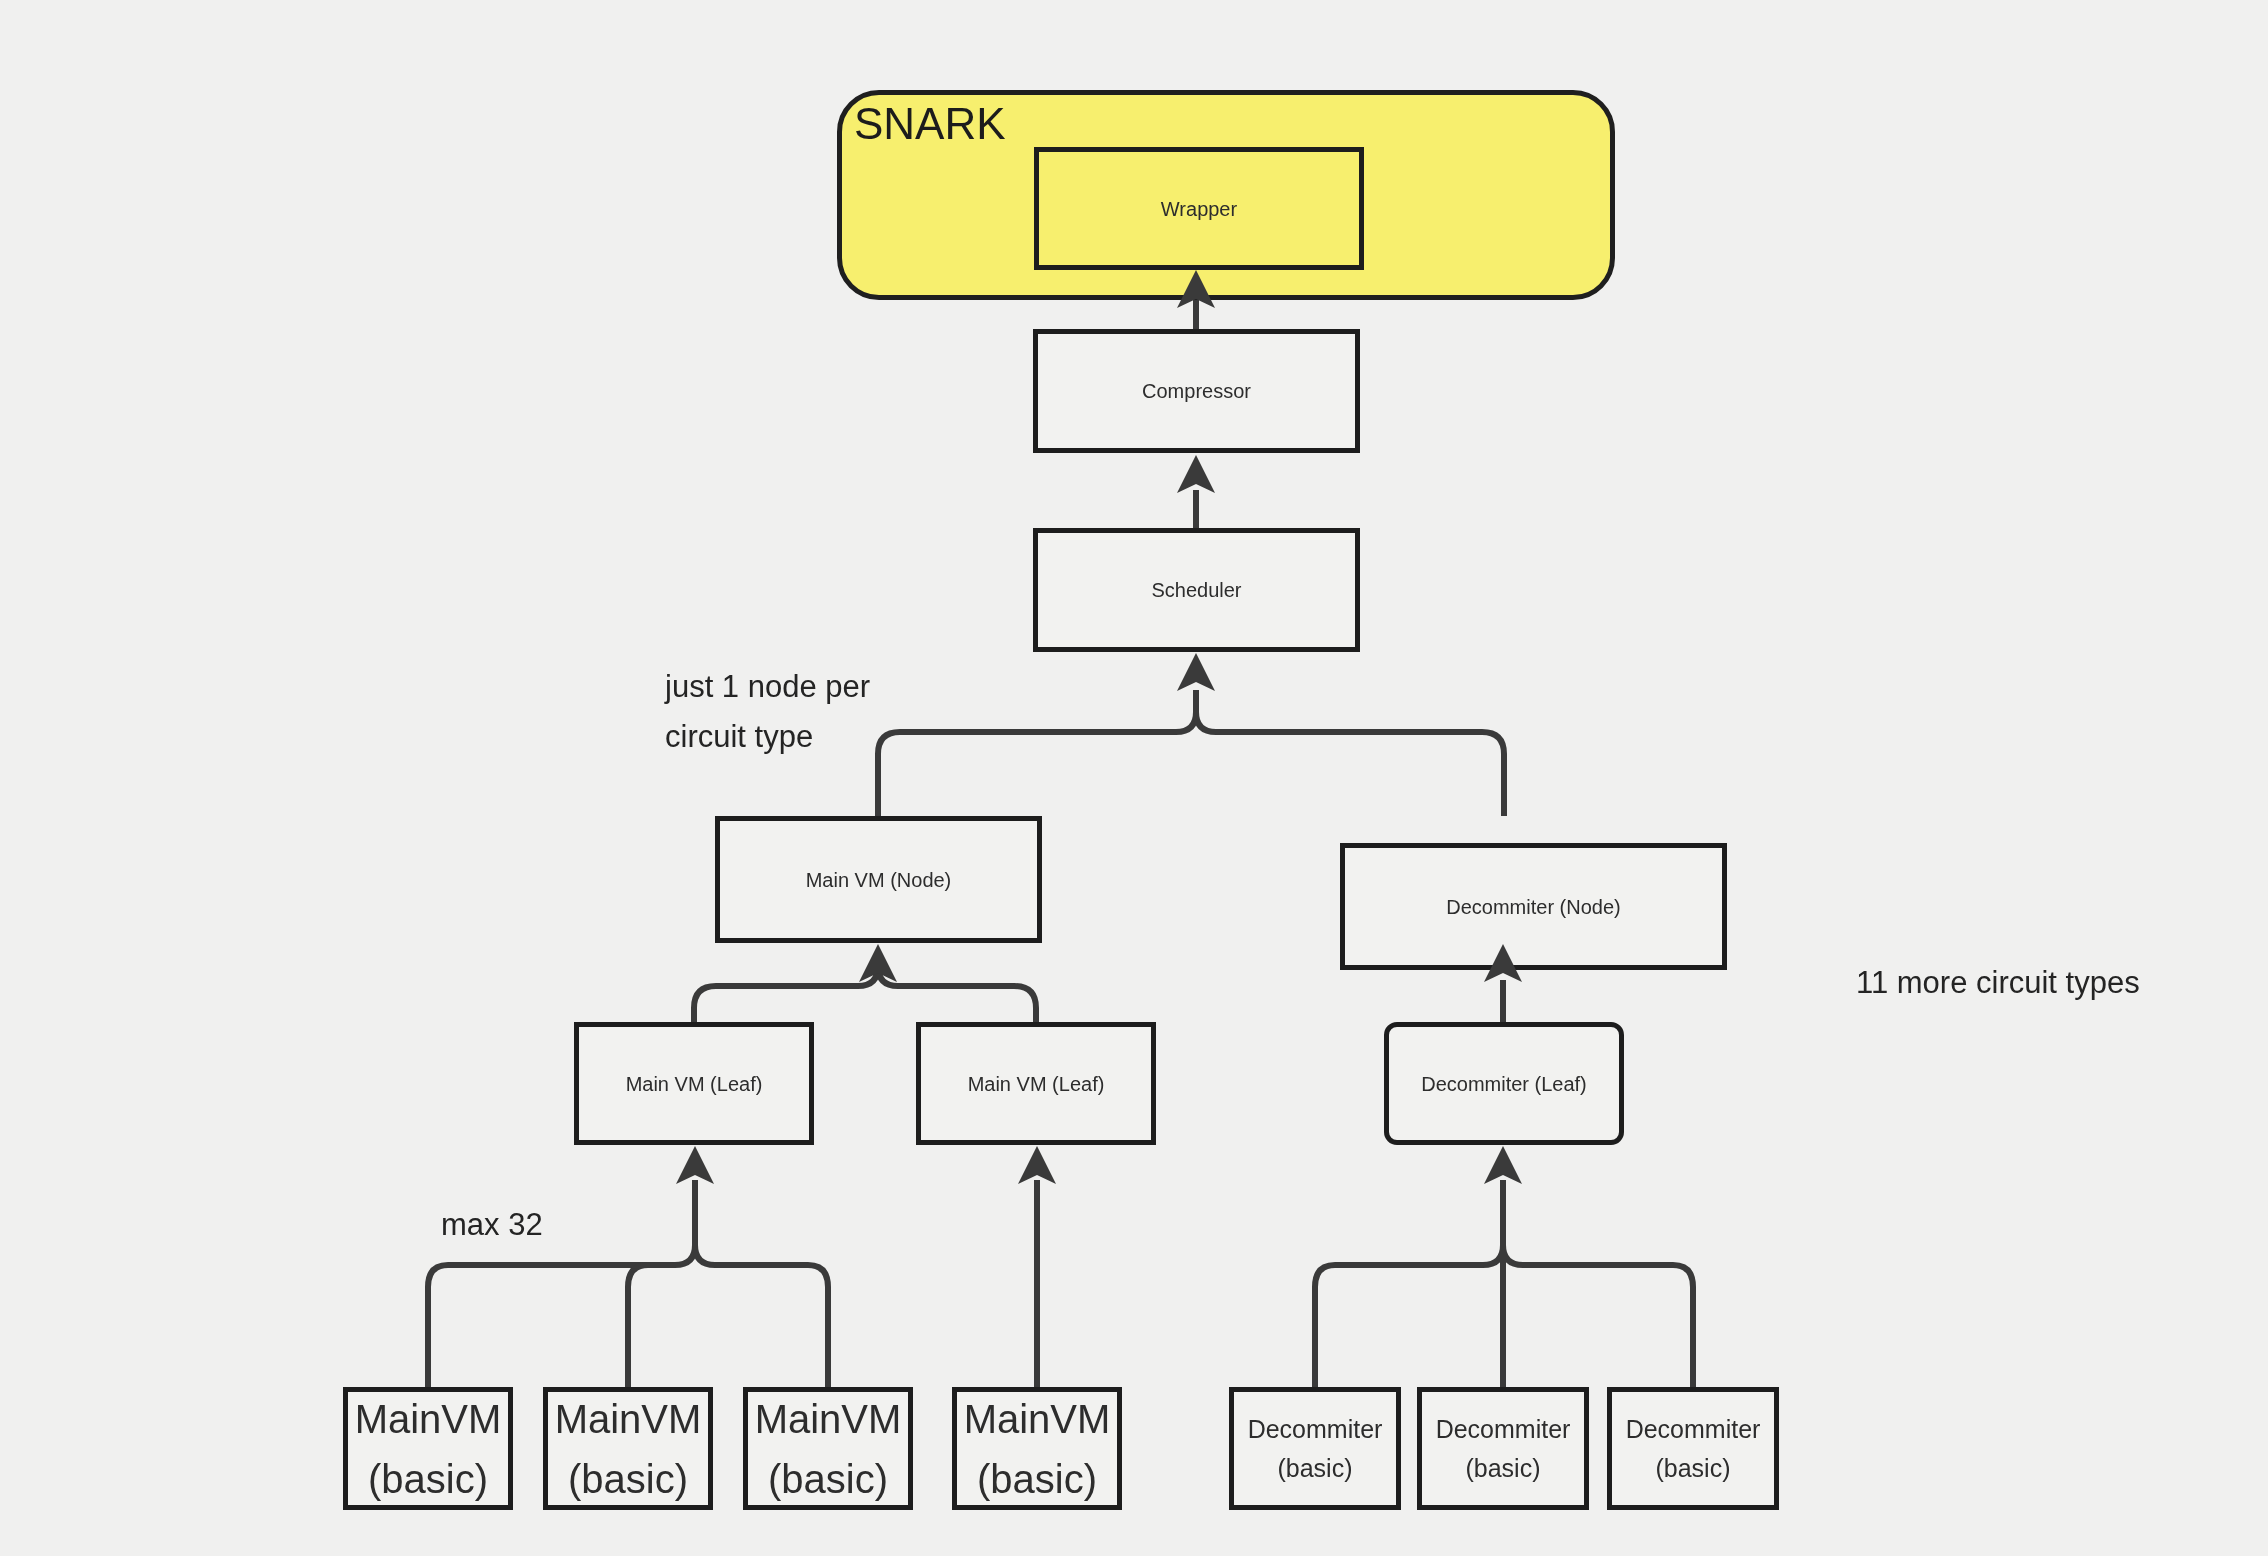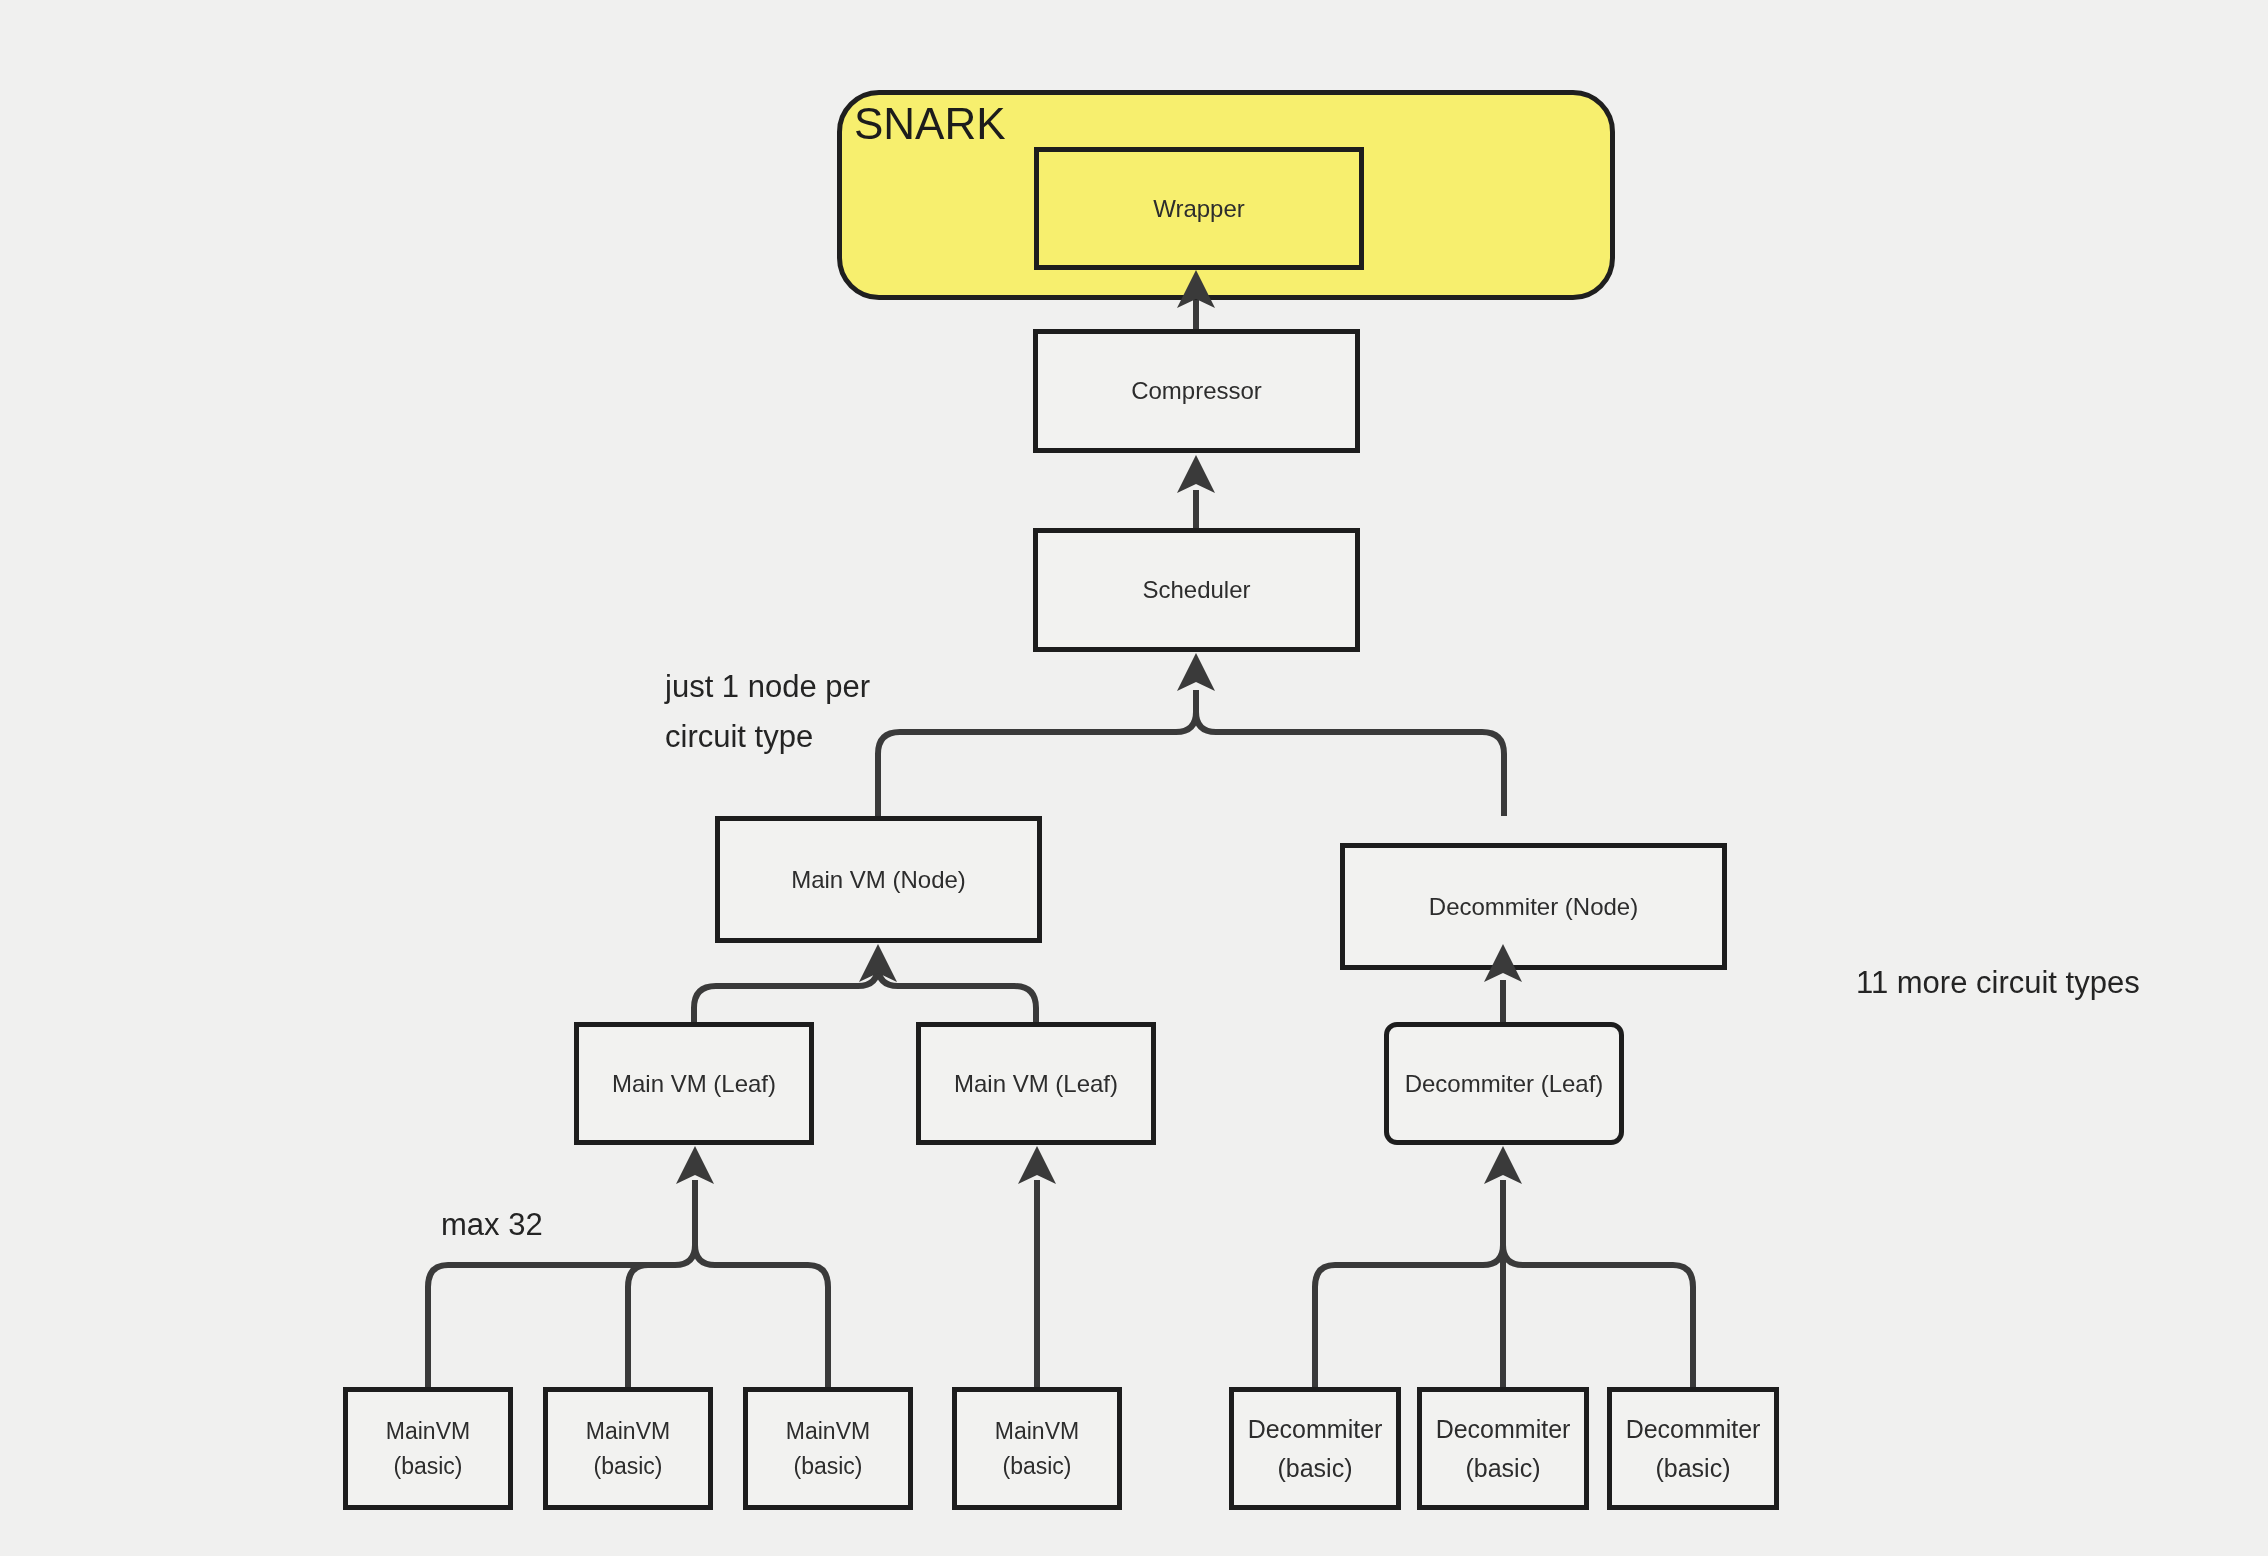--- a/index.html
+++ b/index.html
@@ -8,21 +8,21 @@
     background:var(--bg,#f0f0ef);
     font-family:"Liberation Sans", sans-serif;
     color:#2b2b2b;
   }
   
   .node{
     position:absolute;box-sizing:border-box;
     background:var(--box-fill,#f2f2f0);
     border:5px solid var(--box-border,#1d1d1d);
     display:flex;align-items:center;justify-content:center;
-    text-align:center;font-size:24px;color:#2d2d2d;line-height:1.4;
+    text-align:center;font-size:20px;color:#2d2d2d;line-height:1.4;
   }
   
   .container-yellow{
     position:absolute;box-sizing:border-box;
     left:837px;top:90px;width:778px;height:210px;
     background:var(--container-fill,#f7ef6e);
     border:5px solid var(--container-border,#1f1f1f);
     border-radius:42px;
     padding-left:20px;
   }
@@ -31,21 +31,21 @@
     font-size:44px;color:#1c1c1c;letter-spacing:0px;
   }
   .n-wrapper{left:1034px;top:147px;width:330px;height:123px;background:transparent;}
   .n-compressor{left:1033px;top:329px;width:327px;height:124px;}
   .n-scheduler{left:1033px;top:528px;width:327px;height:124px;}
   .n-mainvm-node{left:715px;top:816px;width:327px;height:127px;}
   .n-decommiter-node{left:1340px;top:816px;width:387px;height:127px;margin-top:27px;}
   .n-mainvm-leaf-1{left:574px;top:1022px;width:240px;height:123px;}
   .n-mainvm-leaf-2{left:916px;top:1022px;width:240px;height:123px;}
   .n-decommiter-leaf{left:1384px;top:1022px;width:240px;height:123px;border-radius:13px;}
-  .n-basic{width:170px;height:123px;font-size:23px;line-height:1.5;padding:16px 6px;}
+  .n-basic{width:170px;height:123px;font-size:40px;line-height:1.5;padding:16px 6px;}
   .n-b1{left:343px;top:1387px;}
   .n-b2{left:543px;top:1387px;}
   .n-b3{left:743px;top:1387px;}
   .n-b4{left:952px;top:1387px;}
   .n-dbasic{width:172px;height:123px;font-size:25px;line-height:1.55;padding:0 6px;}
   .n-d1{left:1229px;top:1387px;}
   .n-d2{left:1417px;top:1387px;}
   .n-d3{left:1607px;top:1387px;}
   .annotation{
     position:absolute;font-size:31px;color:#242424;line-height:50px;white-space:pre-line;

